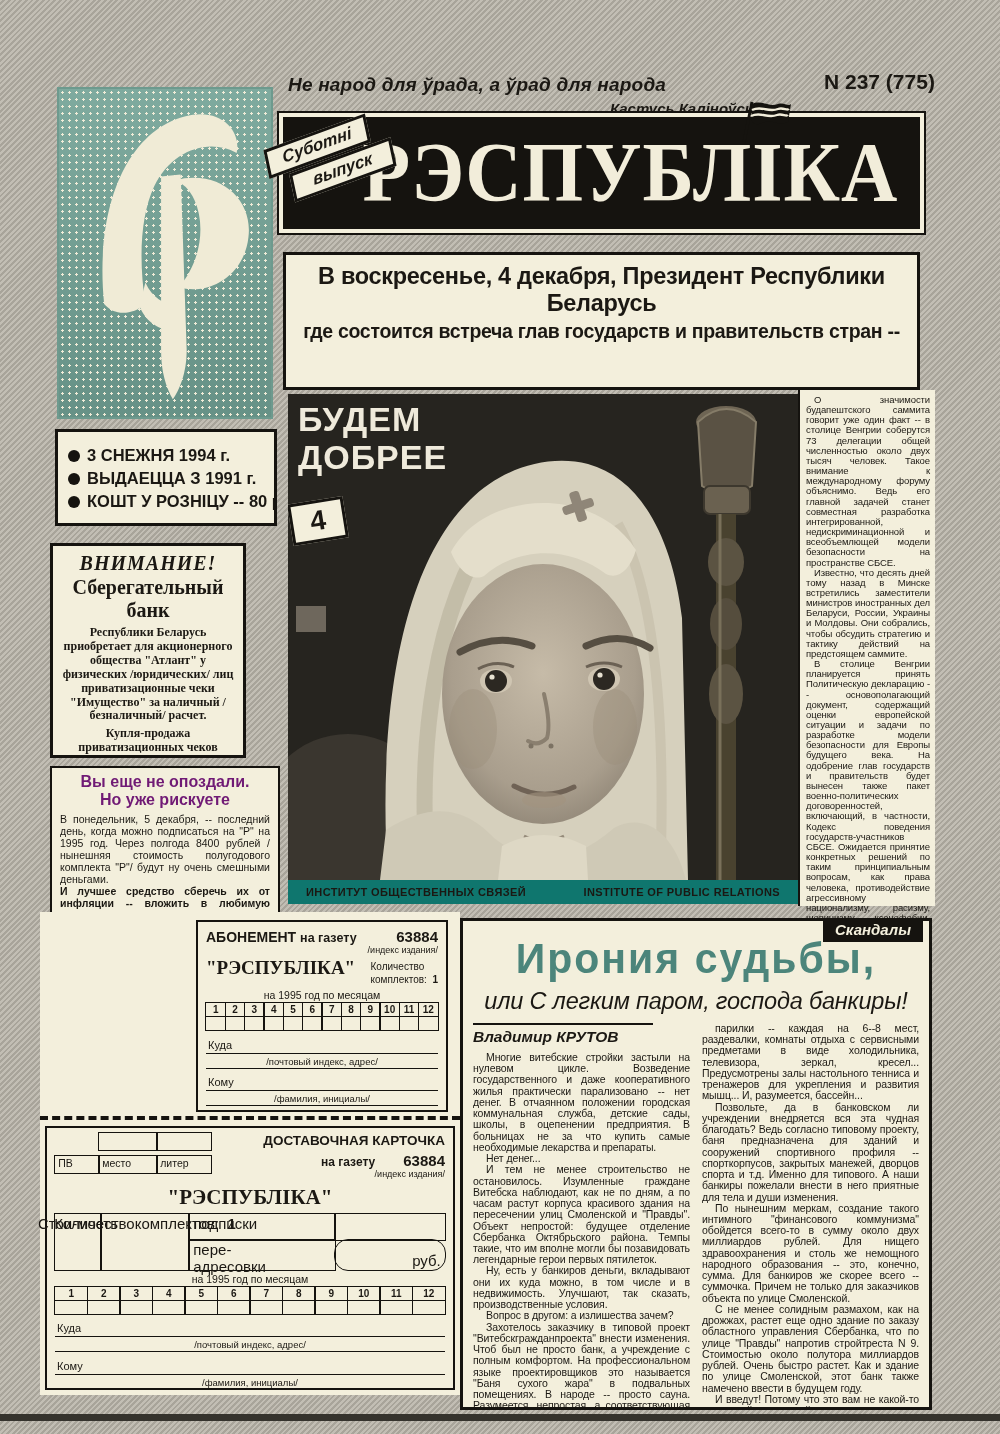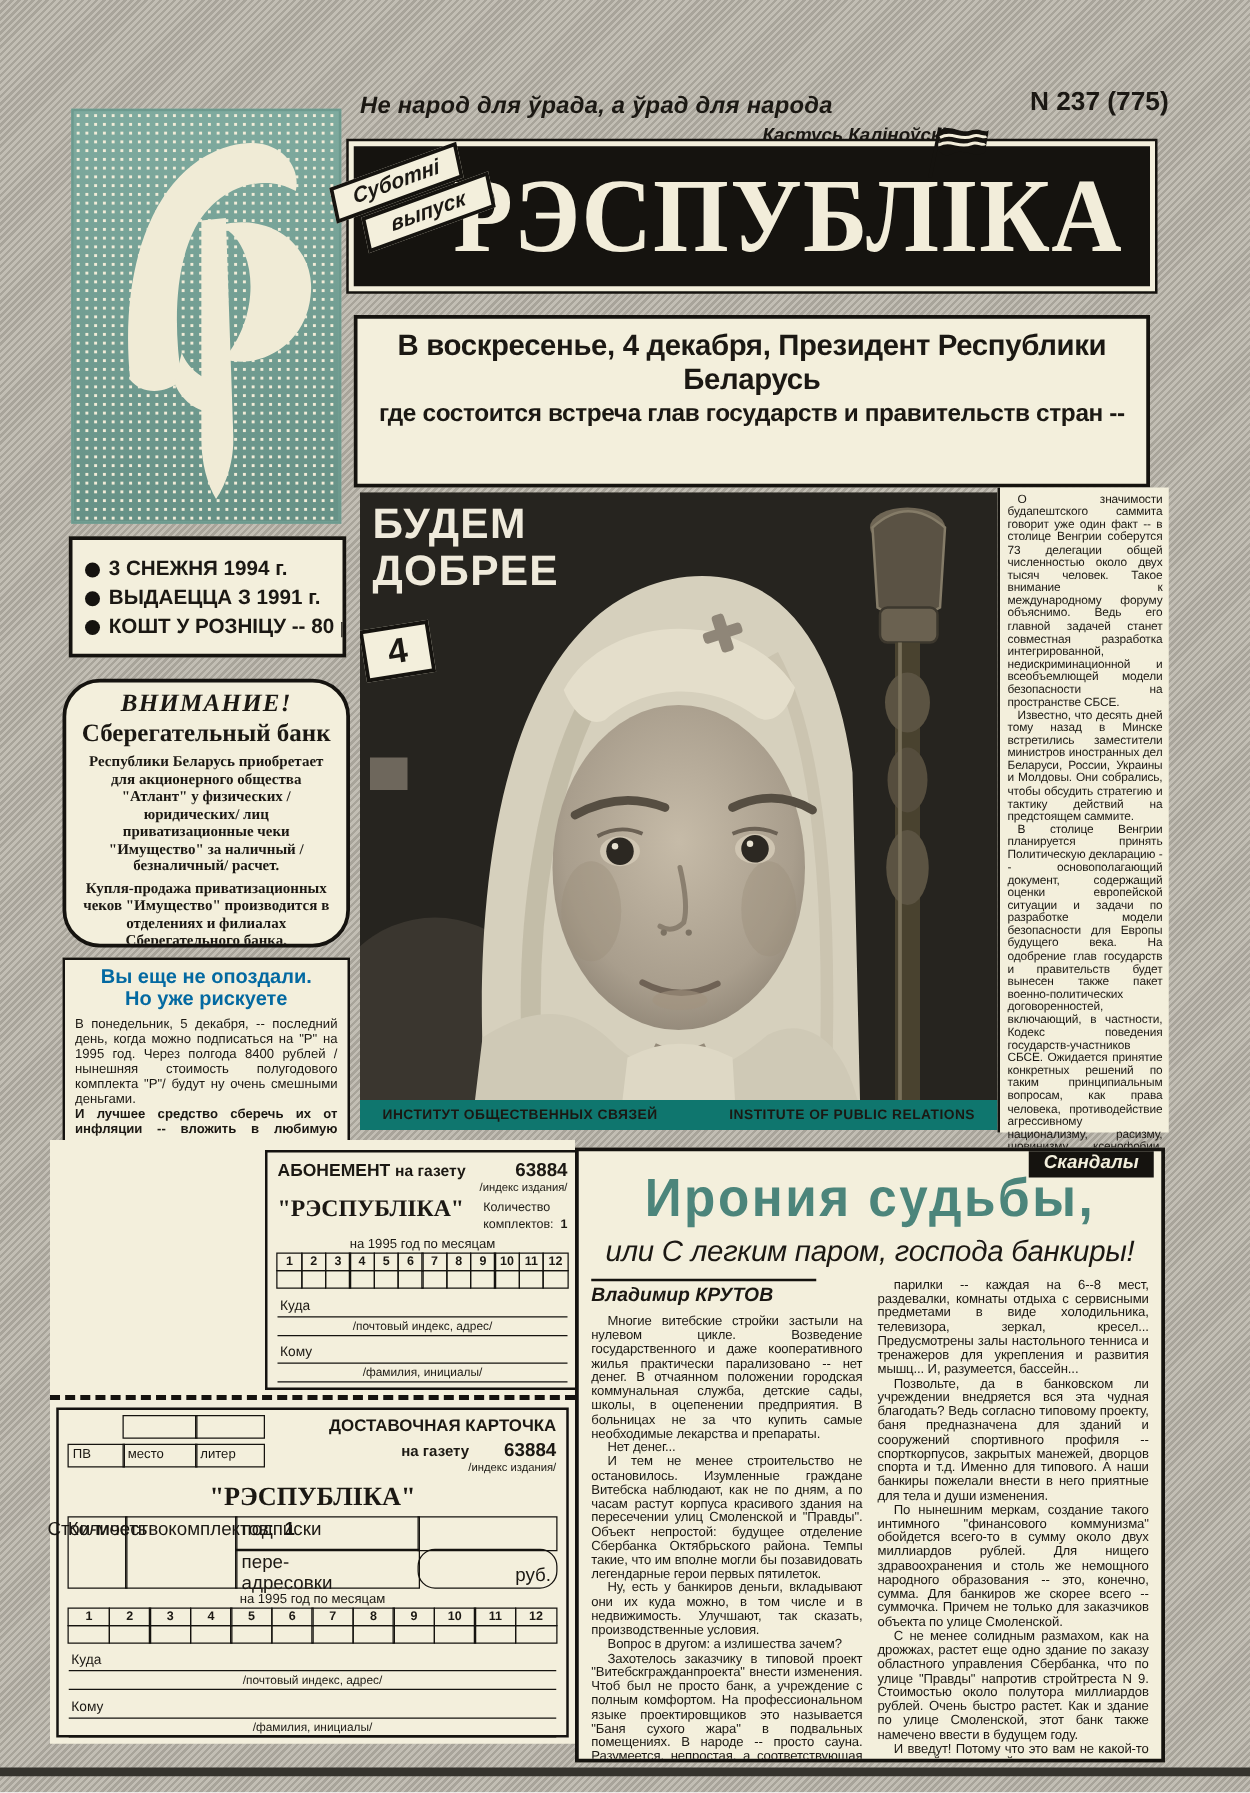--- a/index.html
+++ b/index.html
@@ -40,28 +40,28 @@
     background-color:#84b0a4;
     background-image:radial-gradient(#f1ecd8 24%,rgba(0,0,0,0) 26%),
       linear-gradient(180deg,rgba(111,154,143,.25),rgba(73,115,105,.5));
     background-size:7px 7px,100% 100%;border:2px solid #6d9a8e;box-sizing:border-box;}
 
   
   .info-box{left:55px;top:429px;width:222px;height:97px;padding:10px 10px;}
   .info-row{display:flex;align-items:center;font-size:16.5px;font-weight:bold;margin:4px 0;white-space:nowrap;}
   .bullet{width:12px;height:12px;border-radius:50%;background:#15130f;margin-right:7px;flex:none;}
 
-  .attention{left:50px;top:543px;width:230px;height:215px;padding:6px 9px;
-    font-family:"Liberation Serif",serif;text-align:center;border-radius:30px;}
+  .attention{left:50px;top:543px;width:196px;height:215px;padding:6px 9px;
+    font-family:"Liberation Serif",serif;text-align:center;}
   .att-title{font-size:20px;font-weight:bold;font-style:italic;letter-spacing:1px;}
   .att-sub{font-size:20px;font-weight:bold;margin-top:1px;}
   .att-body{font-size:12px;font-weight:bold;line-height:1.16;margin-top:4px;}
 
   .subscribe{left:50px;top:766px;width:230px;height:151px;border-width:2px;padding:5px 8px;}
-  .sub-title{color:#0369a1;font-weight:bold;font-size:16px;text-align:center;line-height:1.12;}
+  .sub-title{color:#701a75;font-weight:bold;font-size:16px;text-align:center;line-height:1.12;}
   .sub-body{font-size:10.5px;line-height:1.15;text-align:justify;margin-top:4px;font-weight:500;}
   .sub-body2{font-size:10.5px;line-height:1.15;text-align:justify;font-weight:bold;}
 
   
   .photo{left:288px;top:394px;width:510px;height:510px;background:#26241f;overflow:hidden;}
   .kicker{position:absolute;left:10px;top:6px;color:#efeadb;font-weight:bold;font-size:34px;
     line-height:1.12;letter-spacing:1px;z-index:3;}
   .page-badge{position:absolute;left:2px;top:106px;z-index:3;transform:rotate(-9deg);
     background:#f3efdc;border:3px solid #15130f;width:50px;height:36px;display:flex;
     align-items:center;justify-content:center;font-size:28px;font-weight:bold;}
@@ -70,21 +70,21 @@
     font-size:11px;font-weight:bold;letter-spacing:.4px;z-index:3;}
 
   
   .summit{left:798px;top:390px;width:137px;height:516px;border-left:2px solid #15130f;
     box-sizing:border-box;padding:5px 5px 18px 6px;}
   .summit p{margin:0;font-size:9.5px;line-height:1.07;text-align:justify;text-indent:8px;letter-spacing:-.1px;}
   .summit .sig{text-align:right;font-weight:bold;font-style:italic;font-size:11px;margin-top:2px;text-indent:0;}
 
   
   .forms-panel{left:40px;top:912px;width:420px;height:483px;}
-  .abo{position:absolute;left:172px;top:8px;width:252px;height:192px;border:2.5px solid #15130f;
+  .abo{position:absolute;left:156px;top:8px;width:252px;height:192px;border:2.5px solid #15130f;
     box-sizing:border-box;padding:6px 8px;background:#f3efdc;}
   .abo-head{display:flex;justify-content:space-between;align-items:baseline;}
   .abo-title{font-size:14px;font-weight:bold;}
   .abo-index{font-size:15px;font-weight:bold;}
   .idx-note{font-size:9px;text-align:right;}
   .abo-name-row{display:flex;justify-content:space-between;margin-top:2px;}
   .paper-name{font-family:"Liberation Serif",serif;font-weight:bold;font-size:19px;}
   .qty{font-size:10px;text-align:left;line-height:1.25;margin-top:4px;}
   .months-title{font-size:10.5px;text-align:center;margin-top:3px;}
   .months{display:grid;grid-template-columns:repeat(12,1fr);margin-top:2px;}

